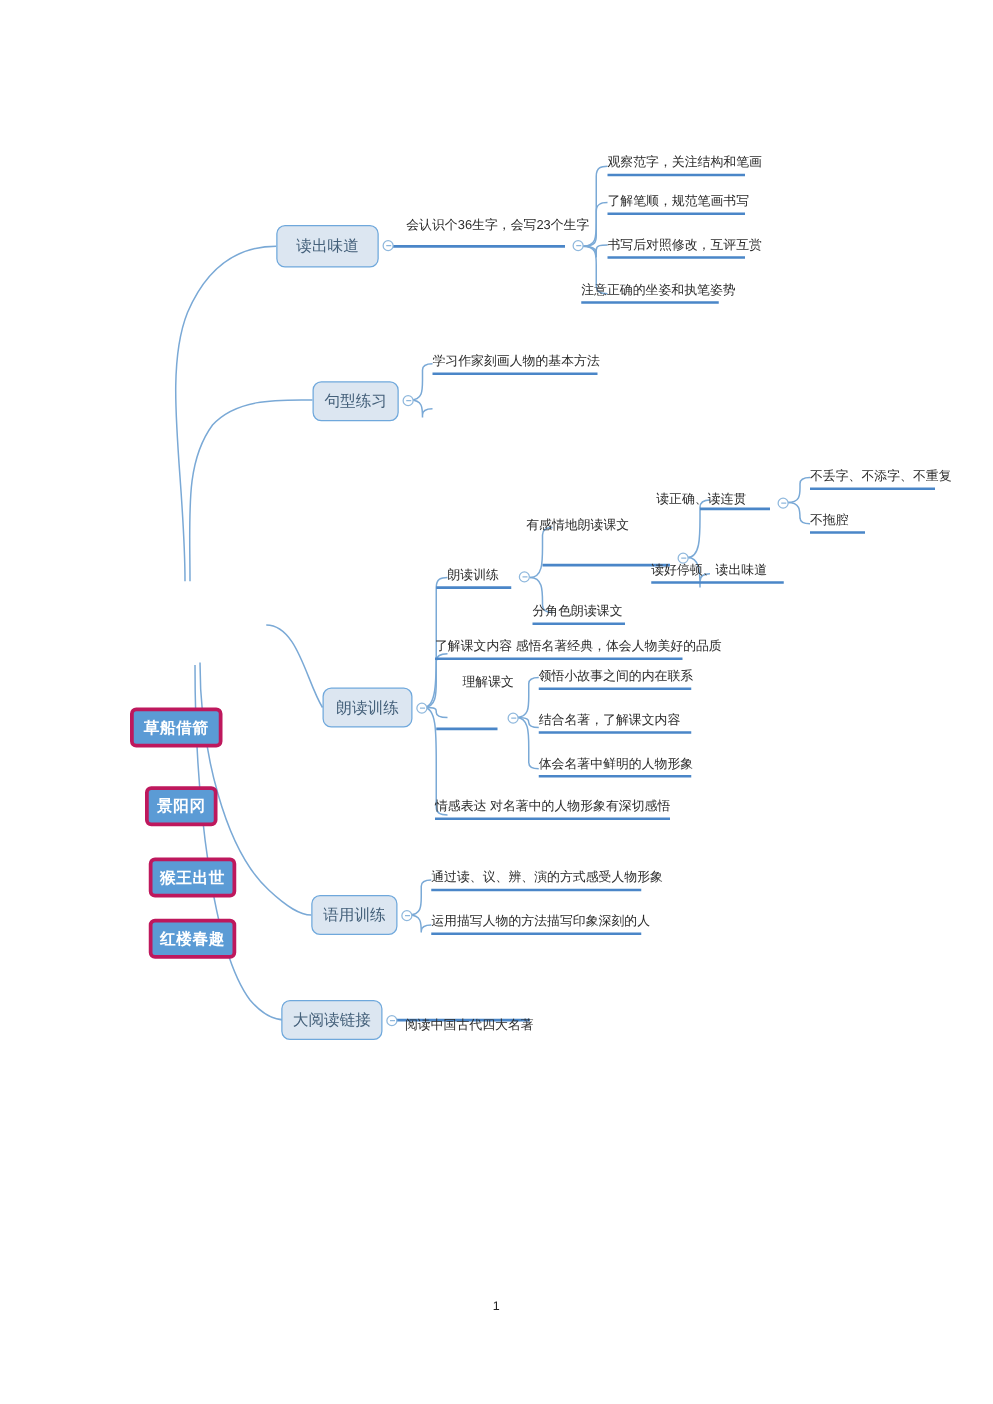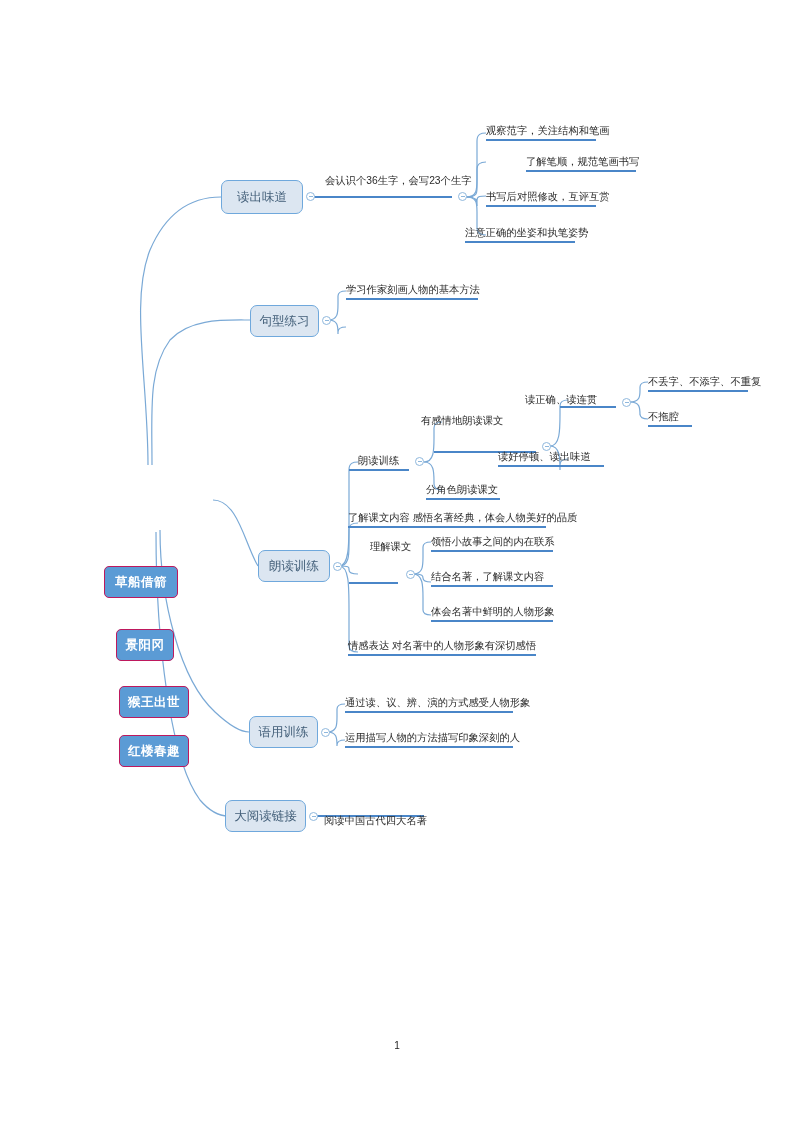--- a/index.html
+++ b/index.html
@@ -46,21 +46,21 @@
   .node-branch {
     background: #dce6f1;
     border: 1.3px solid #6fa8dc;
     border-radius: 7px;
     color: #44607a;
     font-size: 12.5px;
     padding: 0 7px;
   }
   .node-solid {
     background: #5b9bd5;
-    border: 1px solid #be185d;
+    border: 3px solid #be185d;
     border-radius: 5px;
     color: #ffffff;
     font-size: 12.5px;
     font-weight: bold;
     padding: 0 7px;
     letter-spacing: .5px;
   }
   
   .leaf {
     position: absolute;
@@ -202,21 +202,21 @@
   <div class="toggle" style="left:306px; top:192px;"></div>
 
   <div class="leaf ul-none" style="left:325px; top:174px;">
     <span class="txt">会认识个36生字，会写23个生字</span>
   </div>
   <div class="toggle" style="left:458px; top:192px;"></div>
 
   <div class="leaf ul-thick" style="left:486px; top:124px; width:110px;">
     <span class="txt">观察范字，关注结构和笔画</span>
   </div>
-  <div class="leaf ul-thick" style="left:486px; top:155px; width:110px;margin-left:40px;">
+  <div class="leaf ul-thick" style="left:486px; top:155px; width:110px;">
     <span class="txt">了解笔顺，规范笔画书写</span>
   </div>
   <div class="leaf ul-thick" style="left:486px; top:190px; width:110px;">
     <span class="txt">书写后对照修改，互评互赏</span>
   </div>
   <div class="leaf ul-thick" style="left:465px; top:226px; width:110px;">
     <span class="txt">注意正确的坐姿和执笔姿势</span>
   </div>
 
   <div class="node node-branch" style="left:250px; top:305px; width:69px; height:32px;">
@@ -248,21 +248,21 @@
   </div>
   <div class="toggle" style="left:622px; top:398px;"></div>
 
   <div class="leaf ul-thick" style="left:648px; top:375px; width:100px;">
     <span class="txt">不丢字、不添字、不重复</span>
   </div>
   <div class="leaf ul-thick" style="left:648px; top:410px; width:44px;">
     <span class="txt">不拖腔</span>
   </div>
 
-  <div class="leaf ul-thick" style="left:498px; top:450px; width:106px;">
+  <div class="leaf ul-thick" style="left:521px; top:450px; width:106px;">
     <span class="txt">读好停顿、读出味道</span>
   </div>
 
   <div class="leaf ul-thick" style="left:426px; top:483px; width:74px;">
     <span class="txt">分角色朗读课文</span>
   </div>
 
   <div class="leaf ul-thick" style="left:348px; top:511px; width:198px;">
     <span class="txt">了解课文内容  感悟名著经典，体会人物美好的品质</span>
   </div>

